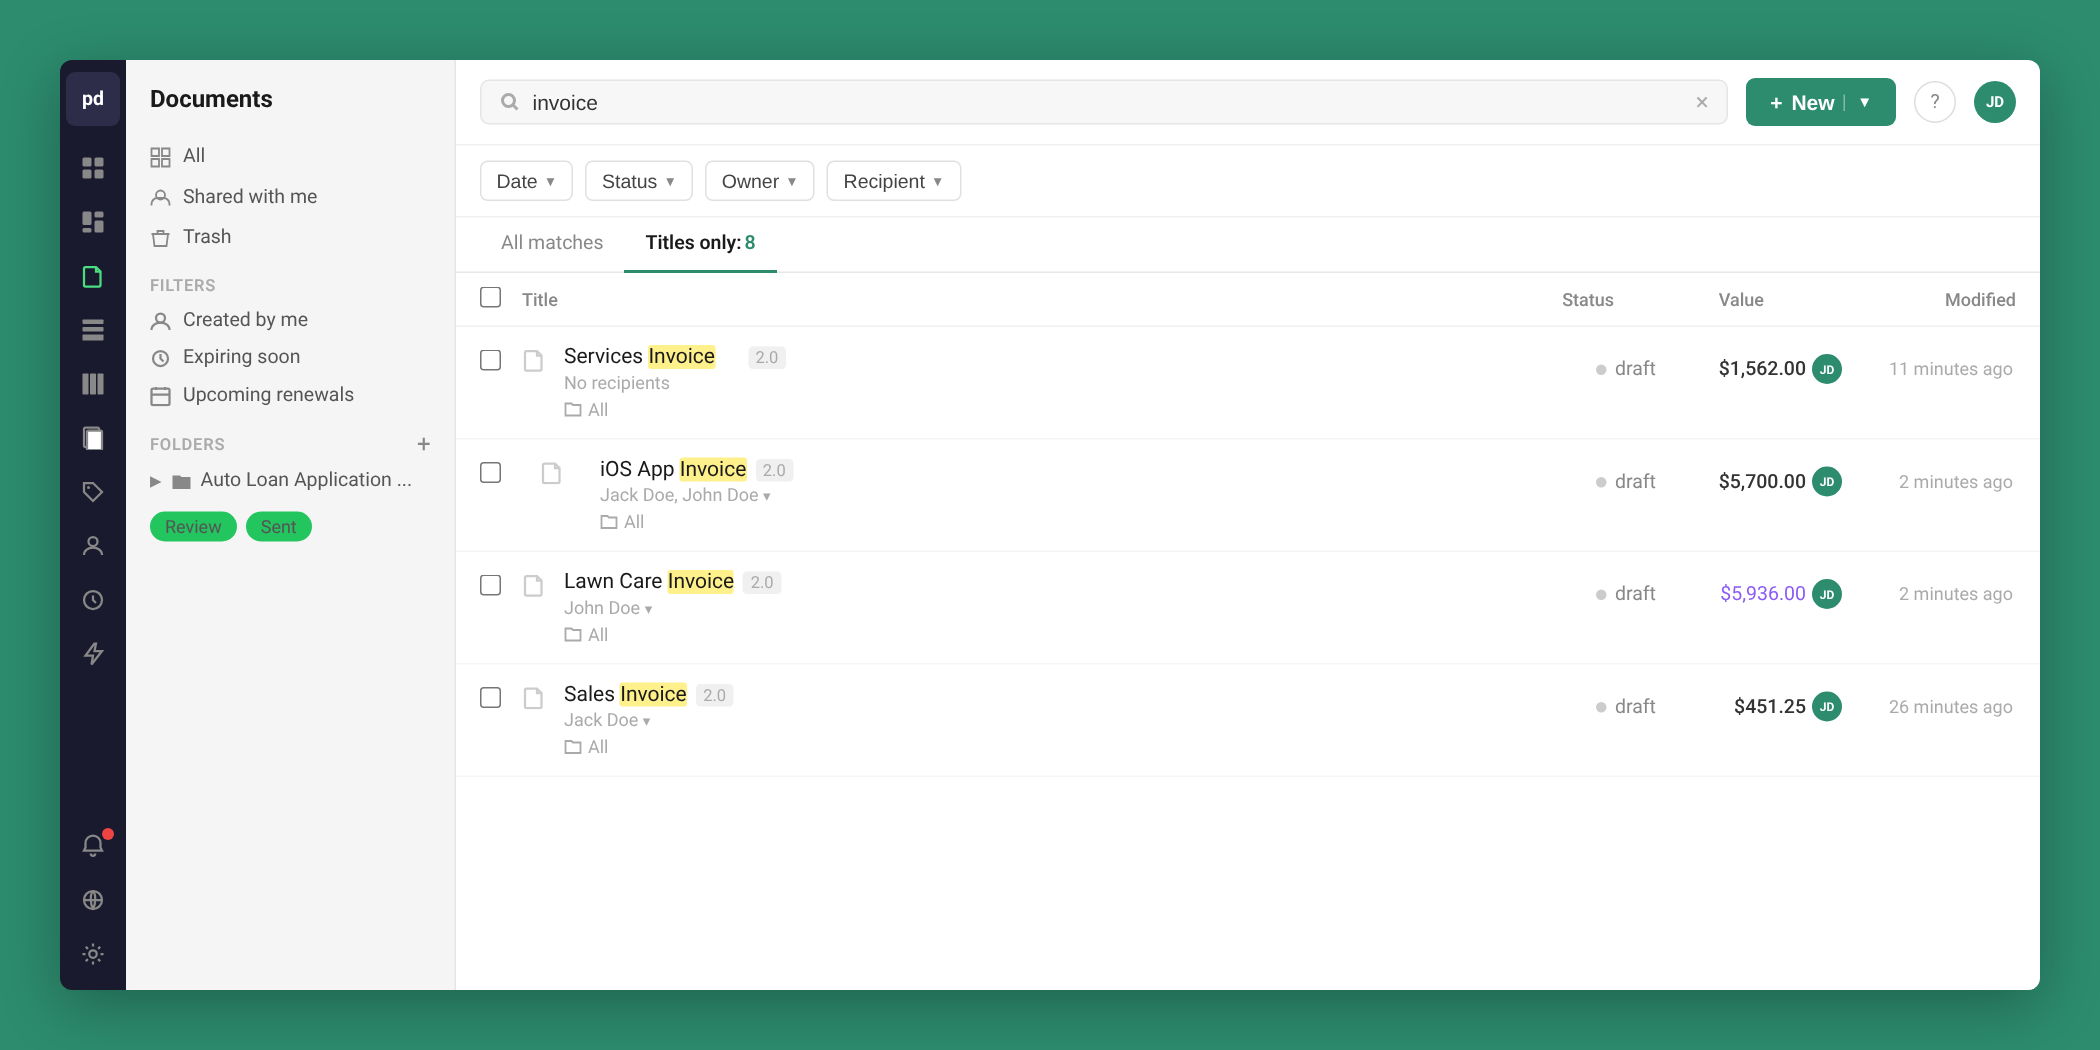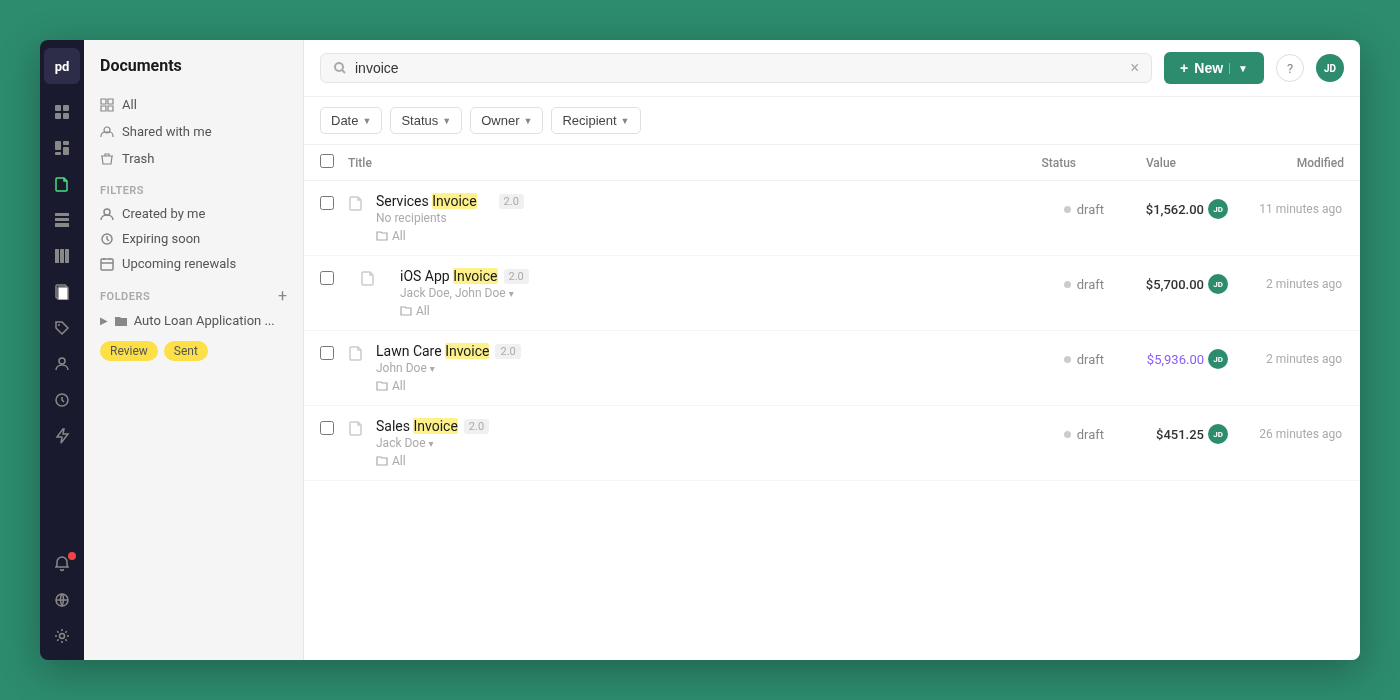--- a/index.html
+++ b/index.html
@@ -144,21 +144,21 @@
       color: #555;
     }
     .folder-item svg { width: 14px; height: 14px; fill: currentColor; color: #888; flex-shrink: 0; }
     .folder-chevron { color: #888; font-size: 10px; }
     .tag-row {
       display: flex;
       gap: 6px;
       padding: 8px 16px;
     }
     .tag {
-      background: #fde047;
+      background: #22c55e;
       border-radius: 12px;
       padding: 3px 10px;
       font-size: 12px;
       color: #555;
       cursor: pointer;
     }
 
     
     .main-content {
       flex: 1;
@@ -528,20 +528,28 @@
       <button class="filter-btn">
         <span>Owner</span>
         <span class="arrow">▼</span>
       </button>
       <button class="filter-btn">
         <span>Recipient</span>
         <span class="arrow">▼</span>
       </button>
     </div>
 
+    <div class="tabs-row">
+      <div class="tab">
+        <span>All matches</span>
+      </div>
+      <div class="tab active">
+        <span>Titles only:</span><span class="tab-count">8</span>
+      </div>
+    </div>
 
     <div class="table-header">
       <div class="th-checkbox">
         <input type="checkbox" style="width: 14px; height: 14px;">
       </div>
       <div class="th-title">Title</div>
       <div class="th-status">Status</div>
       <div class="th-value">Value</div>
       <div style="width:28px;"></div>
       <div class="th-modified">Modified</div>

